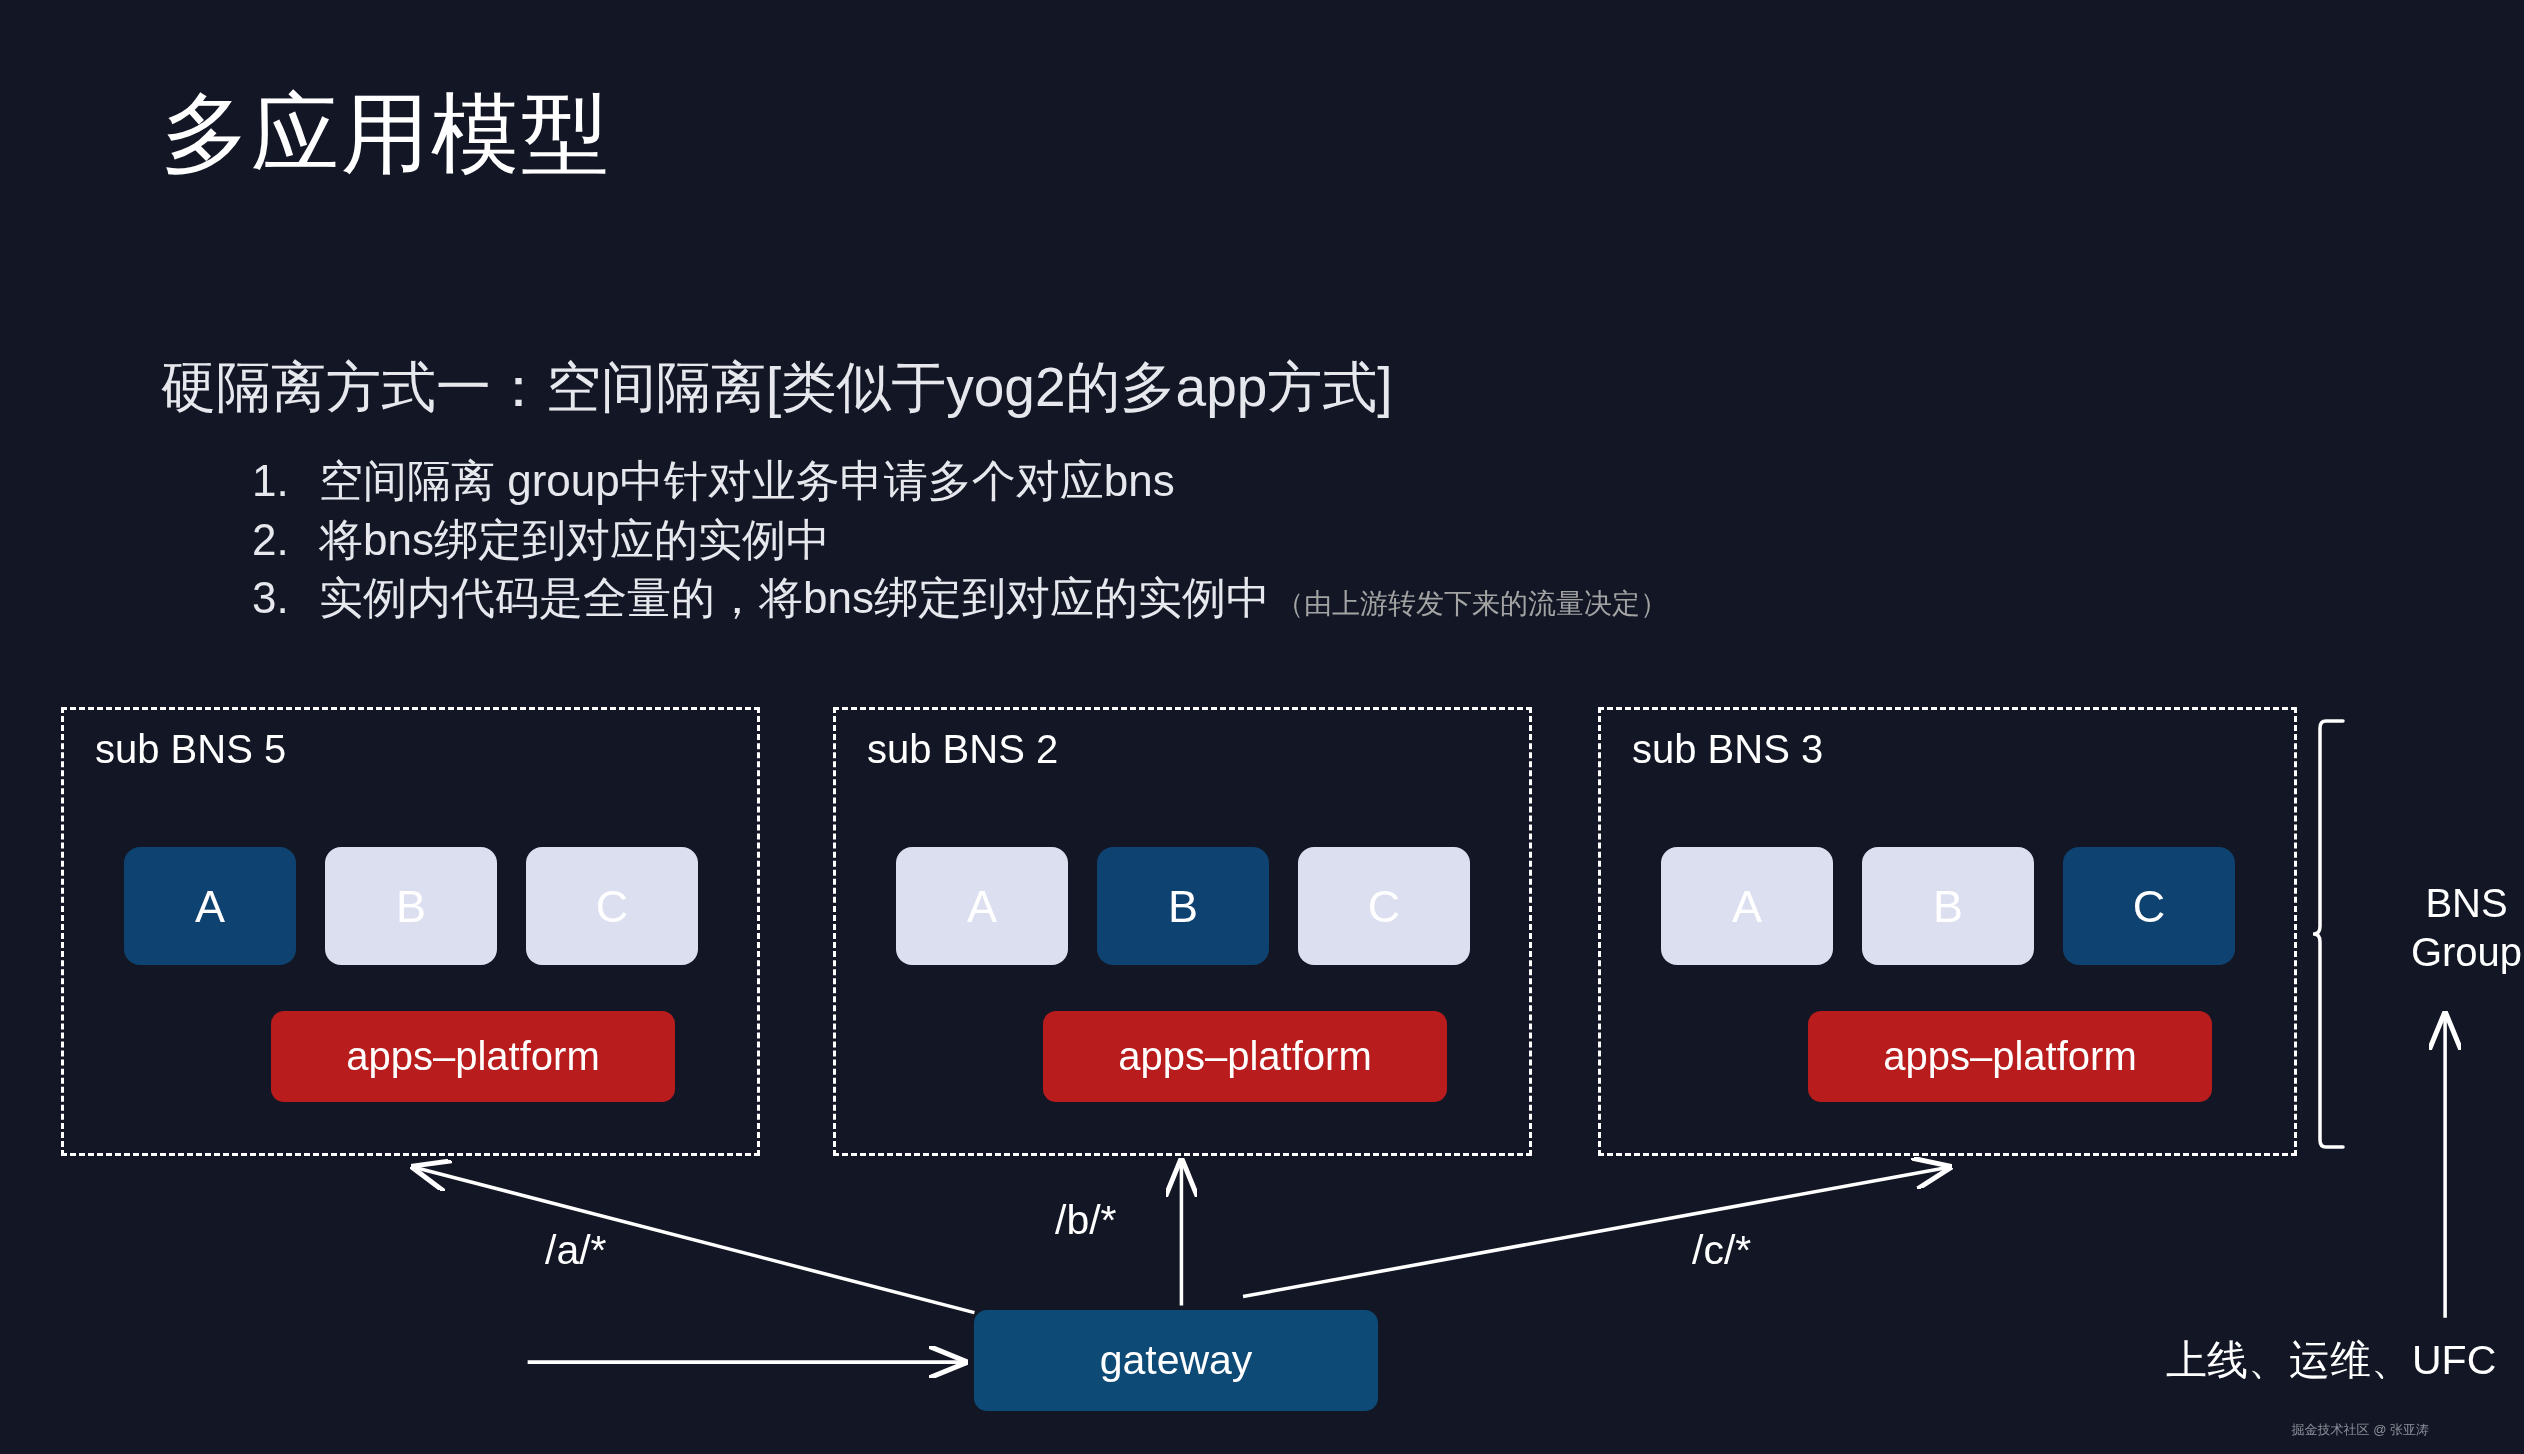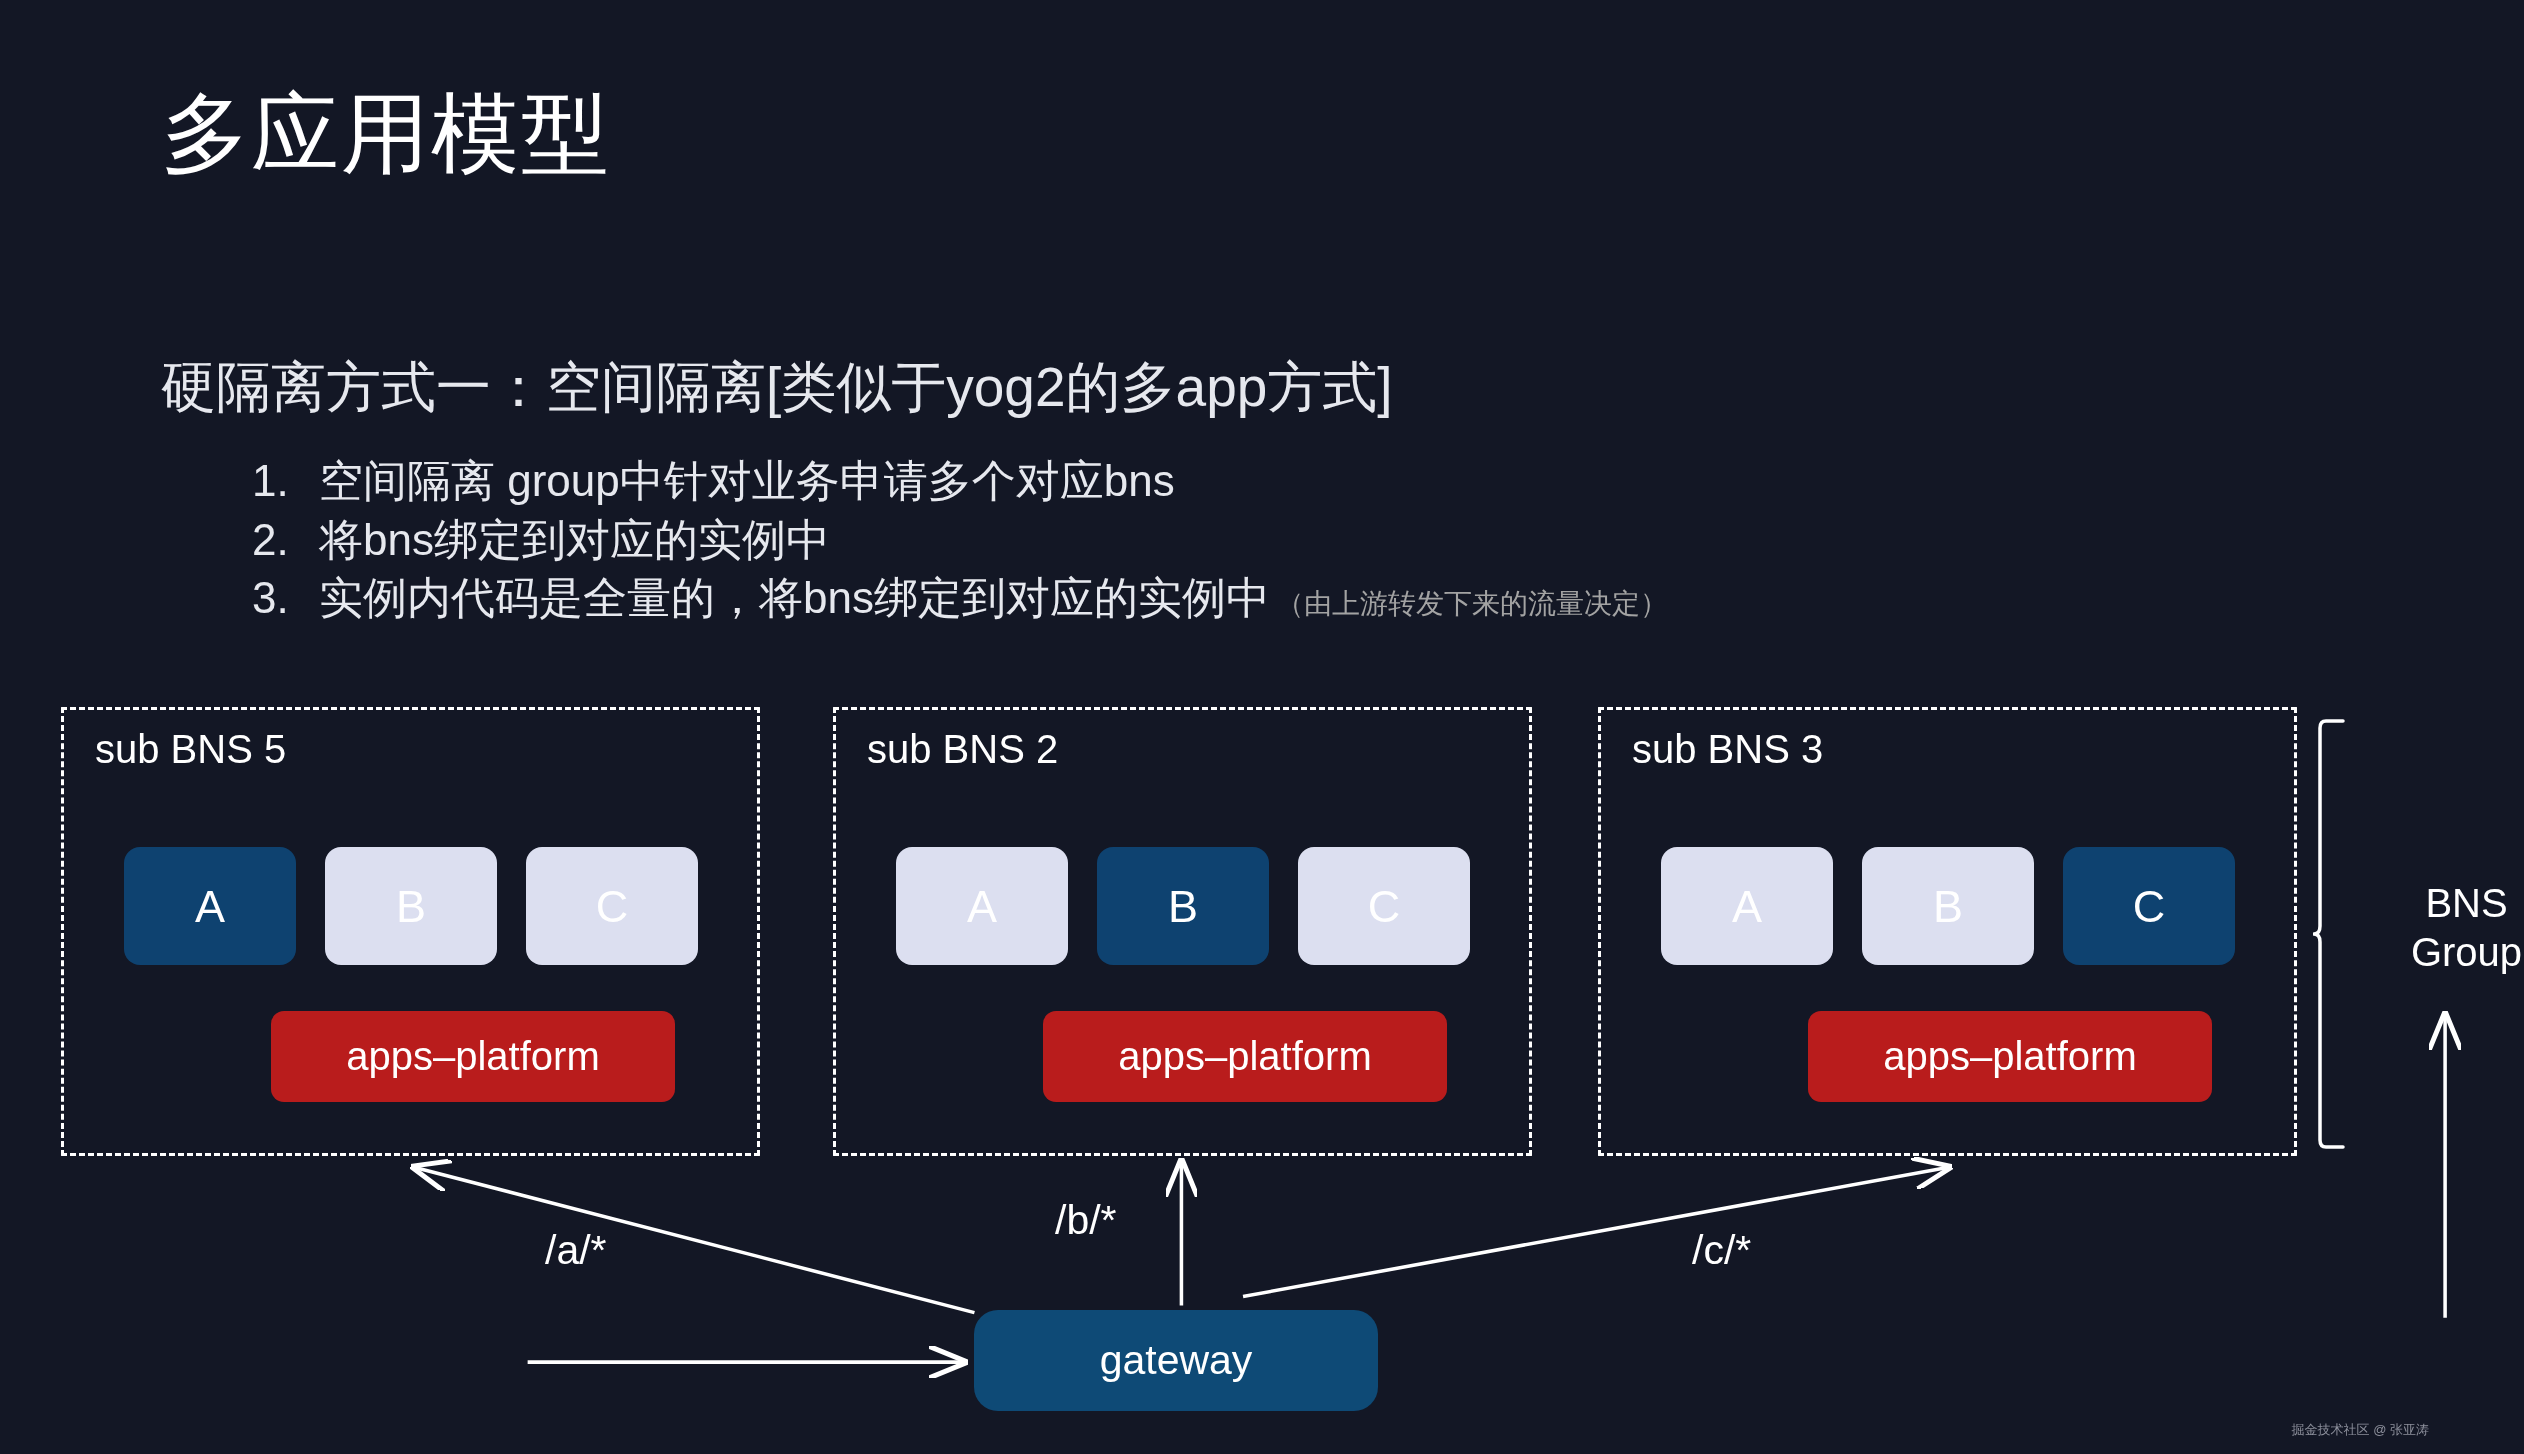--- a/index.html
+++ b/index.html
@@ -138,21 +138,21 @@
     text-align: center;
     width: 151px;
   }
 
   
   #gateway-chip {
     position: absolute;
     left: 974px; top: 1310px;
     width: 404px;
     height: 101px;
-    border-radius: 24px;
+    border-radius: 13px;
     background: #0e4a76;
     color: #ffffff;
     display: flex;
     align-items: center;
     justify-content: center;
     font-size: 41px;
   }
 
   
   .route-label {
@@ -255,20 +255,21 @@
     <div>BNS</div>
     <div>Group</div>
   </div>
 
   <div id="gateway-chip">gateway</div>
 
   <div class="route-label" id="route-a">/a/*</div>
   <div class="route-label" id="route-b">/b/*</div>
   <div class="route-label" id="route-c">/c/*</div>
 
+  <div id="ops-label">上线、运维、UFC</div>
 
   <div id="watermark">掘金技术社区 @ 张亚涛</div>
 
   <svg id="arrow-layer" viewBox="0 0 5120 2880">
     <defs>
       <marker id="arrowhead" markerWidth="11" markerHeight="9" refX="10" refY="4.5" orient="auto" markerUnits="strokeWidth">
         <path d="M0,0 L11,4.5 L0,9" fill="none" stroke="#ffffff" stroke-width="1.4" stroke-linecap="round" stroke-linejoin="round"></path>
       </marker>
     </defs>
 

